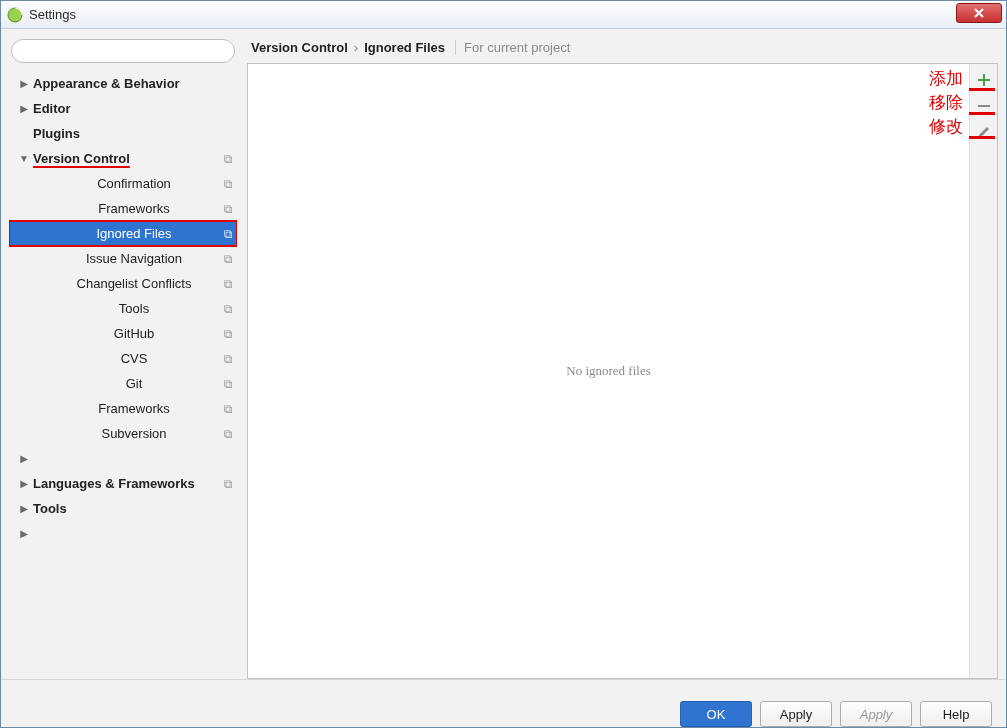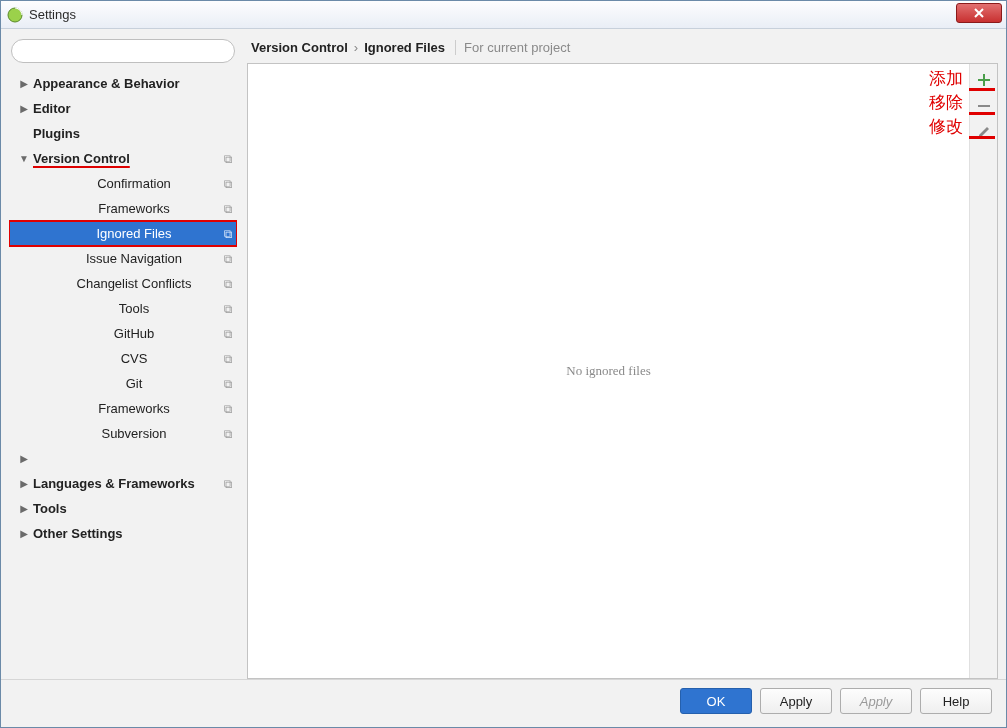--- a/index.html
+++ b/index.html
@@ -34,21 +34,21 @@
   .breadcrumb { height:26px; display:flex; align-items:center; gap:6px; padding:0 4px 6px 4px; color:#333;}
   .breadcrumb .seg { font-weight:bold; color:#222; }
   .breadcrumb .sep { color:#888; }
   .breadcrumb .hint { color:#8a8a8a; font-weight:normal; border-left:1px solid #ccc; padding-left:8px; margin-left:4px;}
   .panel { flex:1; display:flex; border:1px solid #c3c3c3; background:#fff; min-height:0;}
   .listarea { flex:1; display:flex; align-items:center; justify-content:center; color:#8a8a8a;font-family:Liberation Serif, serif; }
   .toolbar { width:28px; background:#f2f2f2; border-left:1px solid #e0e0e0; display:flex; flex-direction:column; align-items:center; padding-top:4px; gap:2px; position:relative;}
   .tbtn { width:24px; height:24px; display:flex; align-items:center; justify-content:center; border:1px solid transparent; border-radius:3px;}
   .anno { position:absolute; right:34px; font-size:17px; color:#e00000; font-family:"Microsoft YaHei","SimSun",sans-serif; white-space:nowrap;}
   .anno-line { position:absolute; right:2px; width:26px; height:3px; background:#e00000;}
-  .footer { height:48px; display:flex; align-items:flex-start; justify-content:flex-end; gap:8px; padding:8px 14px; border-top:1px solid #d6d6d6; background:#f2f2f2;}
+  .footer { height:48px; display:flex; align-items:flex-end; justify-content:flex-end; gap:8px; padding:0 14px; border-top:1px solid #d6d6d6; background:#f2f2f2;}
   .btn { min-width:72px; height:26px; border:1px solid #adadad; background:linear-gradient(#fdfdfd,#efefef); border-radius:3px; font-size:13px; color:#222;}
   .btn.primary { background:#2f74d0; border-color:#2560ad; color:#fff; }
   .btn.disabled { color:#9a9a9a;font-style:italic; }
 </style>
 </head>
 <body>
 
 <div class="window">
   <div class="titlebar">
     <span class="app-icon">
@@ -150,21 +150,20 @@
               <span class="arrow">▶</span>
               <span class="label">Languages &amp; Frameworks</span>
               <span class="copy">⧉</span>
             </div>
           <div class="tree-item">
               <span class="arrow">▶</span>
               <span class="label">Tools</span>
             </div>
           <div class="tree-item">
               <span class="arrow">▶</span>
-              <span class="label">Other Settings</span>
             </div>
         </div>
       </div>
 
       <div class="right">
         <div class="breadcrumb">
           <span class="seg">Version Control</span>
           <span class="sep">›</span>
           <span class="seg">Ignored Files</span>
           <span class="hint">For current project</span>

